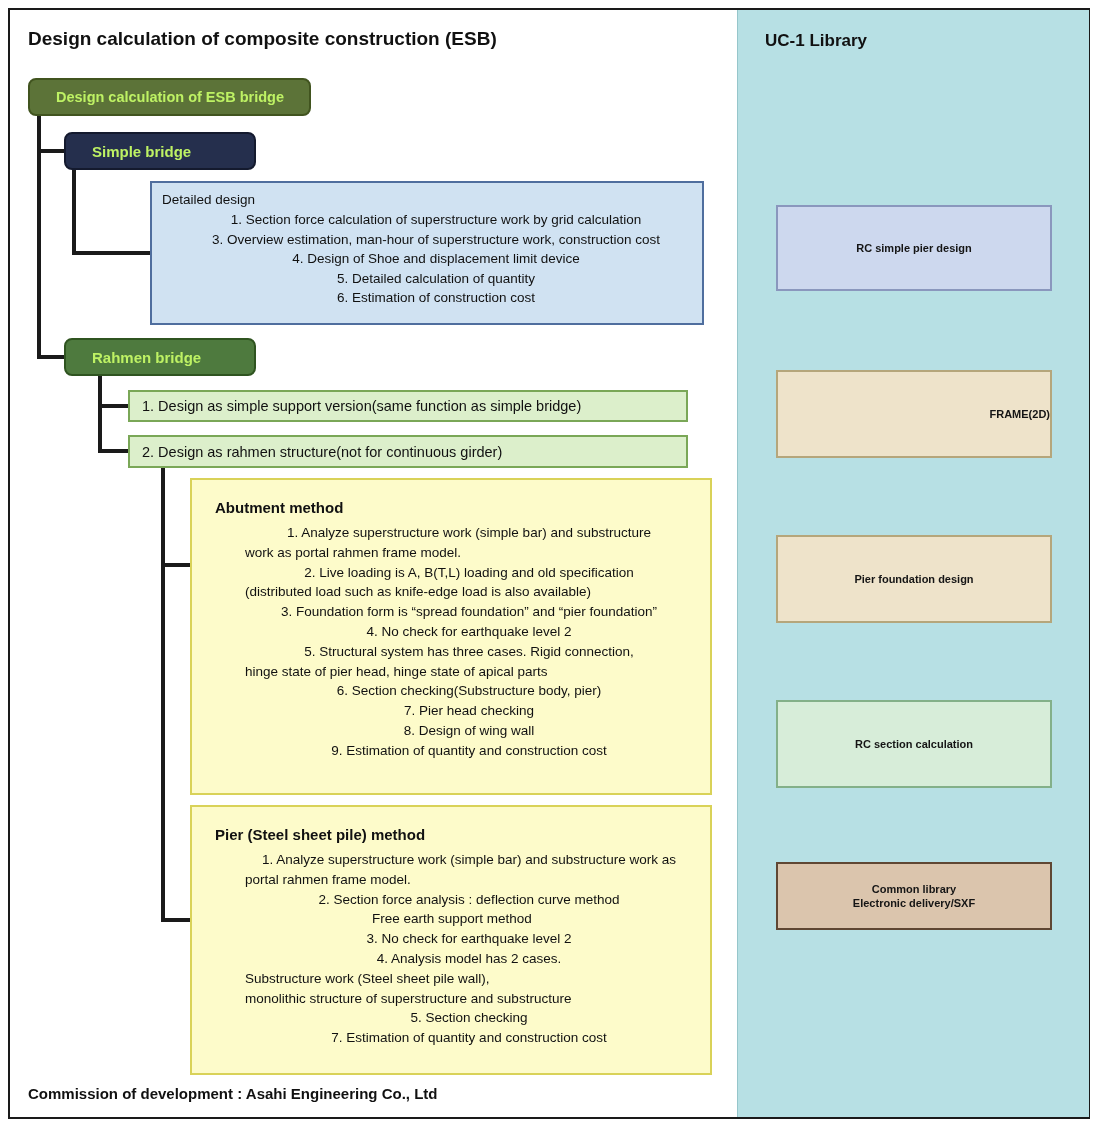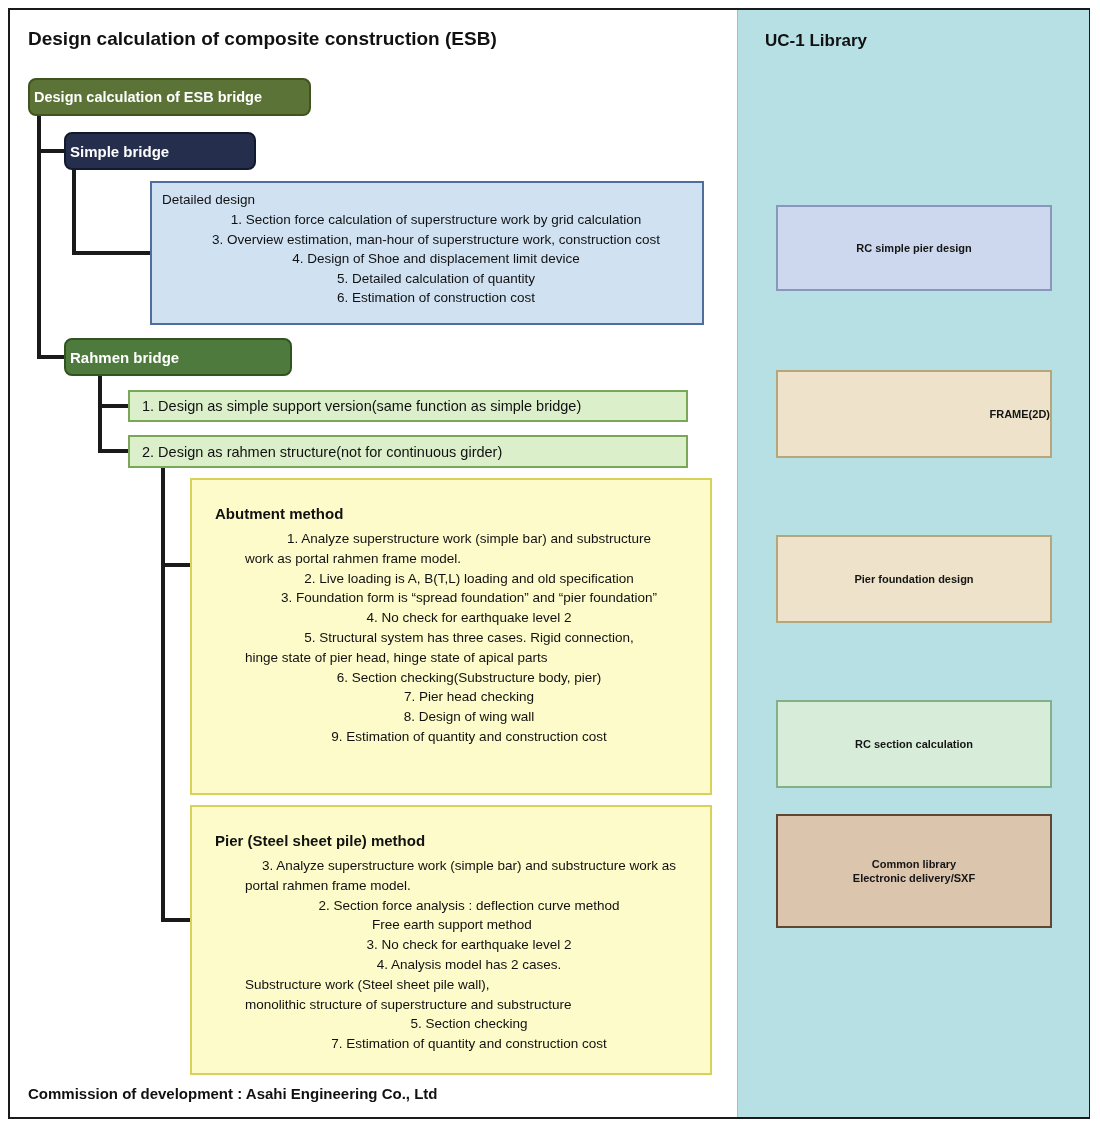--- a/index.html
+++ b/index.html
@@ -10,45 +10,45 @@
          border:2px solid #1a1a1a;}
 
   .cyan-panel{position:absolute;left:737px;top:10px;width:351px;height:1107px;
               background:#b7e0e4;border-left:1px solid #96c6cb;}
 
   .main-title{position:absolute;left:28px;top:28px;font-size:19px;font-weight:bold;white-space:nowrap;}
   .lib-title{position:absolute;left:765px;top:31px;font-size:17px;font-weight:bold;white-space:nowrap;}
   .footer-text{position:absolute;left:28px;top:1085px;font-size:15px;font-weight:bold;white-space:nowrap;}
 
   
-  .node{position:absolute;border-radius:8px;color:#ffffff;font-weight:bold;
+  .node{position:absolute;border-radius:8px;color:#bef264;font-weight:bold;
         font-size:14.5px;box-sizing:border-box;display:flex;align-items:center;
-        padding-left:4px;white-space:nowrap;}
+        padding-left:26px;white-space:nowrap;}
   .root-box{left:28px;top:78px;width:283px;height:38px;background:#5c7338;border:2px solid #41541f;}
   .simple-box{left:64px;top:132px;width:192px;height:38px;background:#252f4d;border:2px solid #141a2e;font-size:15px;}
-  .rahmen-box{left:64px;top:338px;width:228px;height:38px;background:#4e7a3e;border:2px solid #2f5420;font-size:15px;}
+  .rahmen-box{left:64px;top:338px;width:192px;height:38px;background:#4e7a3e;border:2px solid #2f5420;font-size:15px;}
 
   
   .detail-box{position:absolute;left:150px;top:181px;width:554px;height:144px;
               background:#d0e2f2;border:2px solid #4f6e9e;box-sizing:border-box;
               padding-top:7px;}
   .detail-title{font-size:13.5px;line-height:20px;margin-left:10px;white-space:nowrap;}
   .detail-box .line{font-size:13.5px;line-height:19.5px;white-space:nowrap;}
   .detail-box .ind1{margin-left:18px;}
 
   
   .option-box{position:absolute;left:128px;width:560px;background:#dcefcb;
               border:2px solid #7aa757;box-sizing:border-box;font-size:14.5px;
               display:flex;align-items:center;padding-left:12px;white-space:nowrap;}
   .opt1{top:390px;height:32px;}
   .opt2{top:435px;height:33px;}
 
   
   .yellow-box{position:absolute;left:190px;width:522px;background:#fdfbca;
-              border:2px solid #d9d258;box-sizing:border-box;padding-top:25px;}
+              border:2px solid #d9d258;box-sizing:border-box;padding-top:19px;}
   .abutment-box{top:478px;height:317px;}
   .pier-box{top:805px;height:270px;}
   .box-title{font-weight:bold;font-size:15px;margin:0 0 7px 23px;white-space:nowrap;}
   .yellow-box .line{font-size:13.5px;line-height:19.8px;white-space:nowrap;}
   .ind1{margin-left:36px;text-align:center;}
   .ind2{margin-left:53px;}
   .ind3{margin-left:180px;}
 
   
   .conn{position:absolute;background:#1a1a1a;}
@@ -57,21 +57,21 @@
 
   
   #library-boxes{position:absolute;left:776px;top:0;width:276px;height:100%;}
   .lib-box{position:absolute;left:0;width:276px;border:2px solid;box-sizing:border-box;
            display:flex;flex-direction:column;align-items:center;justify-content:center;
            font-weight:bold;font-size:11px;color:#151515;text-align:center;line-height:1.3;}
   .lib-box:nth-child(1){top:205px;height:86px;}
   .lib-box:nth-child(2){top:370px;height:88px;align-items:flex-end;}
   .lib-box:nth-child(3){top:535px;height:88px;}
   .lib-box:nth-child(4){top:700px;height:88px;}
-  .lib-box:nth-child(5){top:814px;height:114px;}
+  .lib-box:nth-child(5){top:862px;height:68px;}
 </style>
 </head>
 <body>
 
 <div id="stage">
 
   <div class="frame"></div>
   <div class="cyan-panel"></div>
 
   <div class="main-title">Design calculation of composite construction (ESB)</div>
@@ -107,35 +107,36 @@
 
   <div class="option-box opt1">1. Design as simple support version(same function as simple bridge)</div>
   <div class="option-box opt2">2. Design as rahmen structure(not for continuous girder)</div>
 
   <div class="yellow-box abutment-box">
     <div class="box-title">Abutment method</div>
     <div>
         <div class="line ind1">1. Analyze superstructure work (simple bar) and substructure</div>
         <div class="line ind2">work as portal rahmen frame model.</div>
         <div class="line ind1">2. Live loading is A, B(T,L) loading and old specification</div>
+        <div class="line ind2">(distributed load such as knife-edge load is also available)</div>
         <div class="line ind1">3. Foundation form is “spread foundation” and “pier foundation”</div>
         <div class="line ind1">4. No check for earthquake level 2</div>
         <div class="line ind1">5. Structural system has three cases. Rigid connection,</div>
         <div class="line ind2">hinge state of pier head, hinge state of apical parts</div>
         <div class="line ind1">6. Section checking(Substructure body, pier)</div>
         <div class="line ind1">7. Pier head checking</div>
         <div class="line ind1">8. Design of wing wall</div>
         <div class="line ind1">9. Estimation of quantity and construction cost</div>
       </div>
   </div>
 
   <div class="yellow-box pier-box">
     <div class="box-title">Pier (Steel sheet pile) method</div>
     <div>
-        <div class="line ind1">3. Analyze superstructure work (simple bar) and substructure work as</div>
+        <div class="line ind1">1. Analyze superstructure work (simple bar) and substructure work as</div>
         <div class="line ind2">portal rahmen frame model.</div>
         <div class="line ind1">2. Section force analysis : deflection curve method</div>
         <div class="line ind3">Free earth support method</div>
         <div class="line ind1">3. No check for earthquake level 2</div>
         <div class="line ind1">4. Analysis model has 2 cases.</div>
         <div class="line ind2">Substructure work (Steel sheet pile wall),</div>
         <div class="line ind2">monolithic structure of superstructure and substructure</div>
         <div class="line ind1">5. Section checking</div>
         <div class="line ind1">7. Estimation of quantity and construction cost</div>
       </div>

